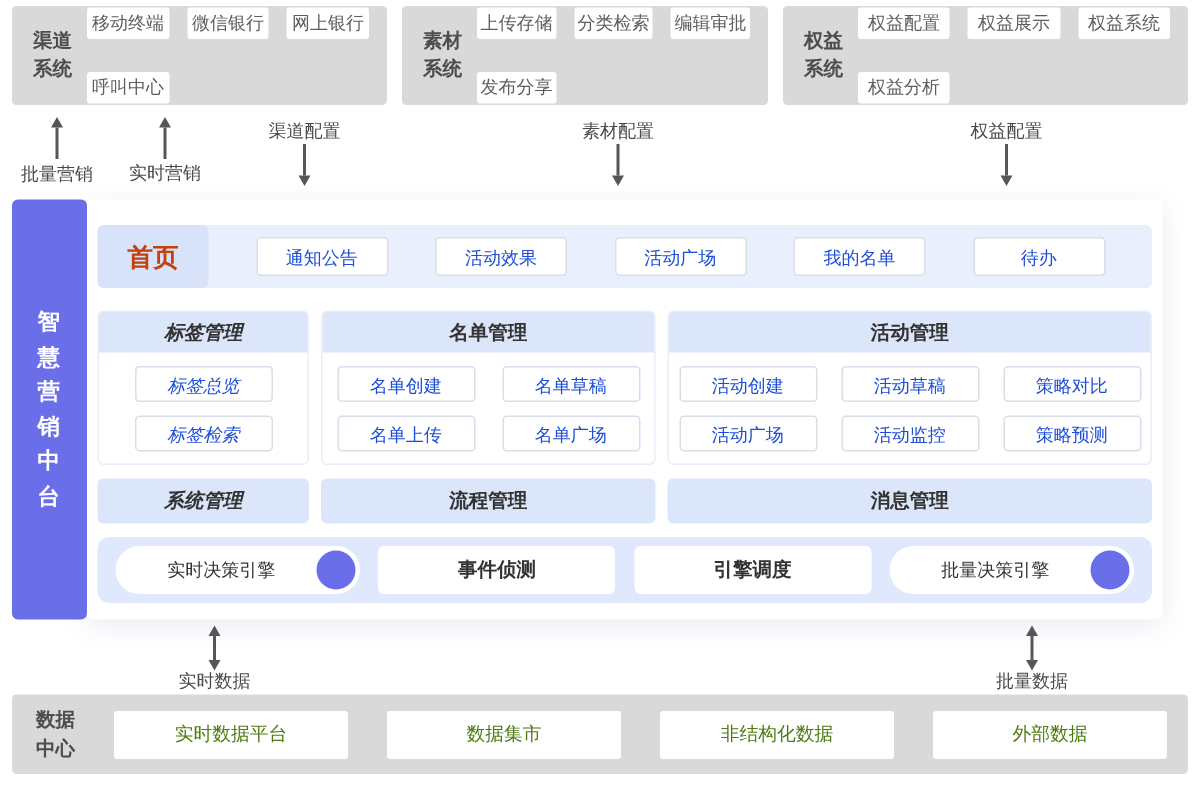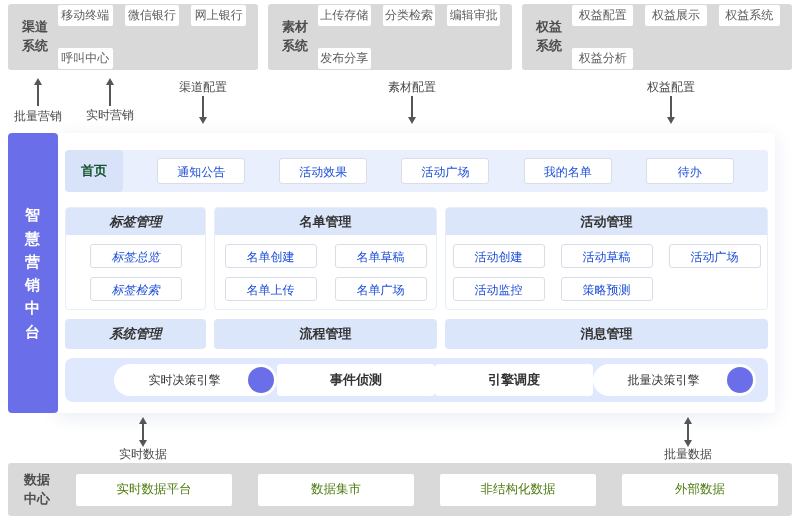--- a/index.html
+++ b/index.html
@@ -45,22 +45,22 @@
     text-align:center;word-break:break-all;letter-spacing:1px;
   }
   .whitebox{
     left:58px;top:133px;width:717px;height:280px;background:#ffffff;border-radius:4px;
     box-shadow:0 4px 18px rgba(100,120,180,0.14);box-sizing:border-box;padding:17px 7px 0 7px;
   }
   .home-row{
     height:42px;background:#e9effc;border-radius:4px;display:flex;align-items:center;overflow:hidden;
   }
   .home-chip{
-    width:58px;height:42px;background:#d8e2f8;display:flex;align-items:center;justify-content:center;
-    font-size:13px;font-weight:700;color:#14532d;flex:none;border-radius:4px;
+    width:74px;height:42px;background:#d8e2f8;display:flex;align-items:center;justify-content:center;
+    font-size:17px;font-weight:700;color:#c2410c;flex:none;border-radius:4px;
   }
   .home-items{flex:1;display:flex;justify-content:space-evenly;align-items:center;}
   .btn{
     background:#ffffff;border:1px solid #d9dde8;border-radius:3px;height:26px;line-height:26px;
     text-align:center;font-size:12px;color:#1d4ed8;box-sizing:border-box;
   }
   .home-items .btn{width:88px;}
 
   .sections{display:flex;gap:8px;margin-top:15px;height:103px;}
   .section{border:1px solid #e8edf8;border-radius:4px;box-sizing:border-box;overflow:hidden;display:flex;flex-direction:column;background:#fff;}
@@ -71,21 +71,21 @@
   .sec-body{flex:1;display:flex;flex-direction:column;align-items:center;justify-content:center;gap:9px;}
   .sec-body.grid2{display:grid;grid-template-columns:92px 92px;gap:9px 18px;align-content:center;justify-content:center;}
   .sec-body.grid3{display:grid;grid-template-columns:92px 92px 92px;gap:9px 16px;align-content:center;justify-content:center;}
   .sec-body .btn{width:92px;height:24px;line-height:24px;}
 
   .bars{display:flex;gap:8px;margin-top:9px;height:30px;}
   .bar{background:#dce6fa;border-radius:4px;text-align:center;line-height:30px;font-size:13px;font-weight:700;color:#333333;box-sizing:border-box;}
 
   .engine-row{
     margin-top:9px;height:44px;background:#dfe8fc;border-radius:8px;display:flex;align-items:center;
-    justify-content:flex-end;padding:0 12px;box-sizing:border-box;
+    justify-content:space-between;padding:0 12px;box-sizing:border-box;
   }
   .engine-pill{
     position:relative;width:163px;height:32px;background:#ffffff;border-radius:16px;
     display:flex;align-items:center;justify-content:center;
   }
   .engine-pill .lbl{font-size:12px;color:#333333;margin-right:22px;}
   .engine-dot{position:absolute;right:3px;top:3px;width:26px;height:26px;border-radius:50%;background:#6b6ee9;}
   .engine-box{
     width:158px;height:32px;background:#ffffff;border-radius:4px;display:flex;align-items:center;justify-content:center;
     font-size:13px;font-weight:700;color:#333333;
@@ -196,20 +196,21 @@
         <div class="btn">名单草稿</div>
         <div class="btn">名单上传</div>
         <div class="btn">名单广场</div>
       </div>
     </div>
     <div class="section sec-w3">
       <div class="sec-header">活动管理</div>
       <div class="sec-body grid3">
         <div class="btn">活动创建</div>
         <div class="btn">活动草稿</div>
+        <div class="btn">策略对比</div>
         <div class="btn">活动广场</div>
         <div class="btn">活动监控</div>
         <div class="btn">策略预测</div>
       </div>
     </div>
   </div>
 
   <div class="bars">
     <div class="bar sec-w1">系统管理</div>
     <div class="bar sec-w2">流程管理</div>

